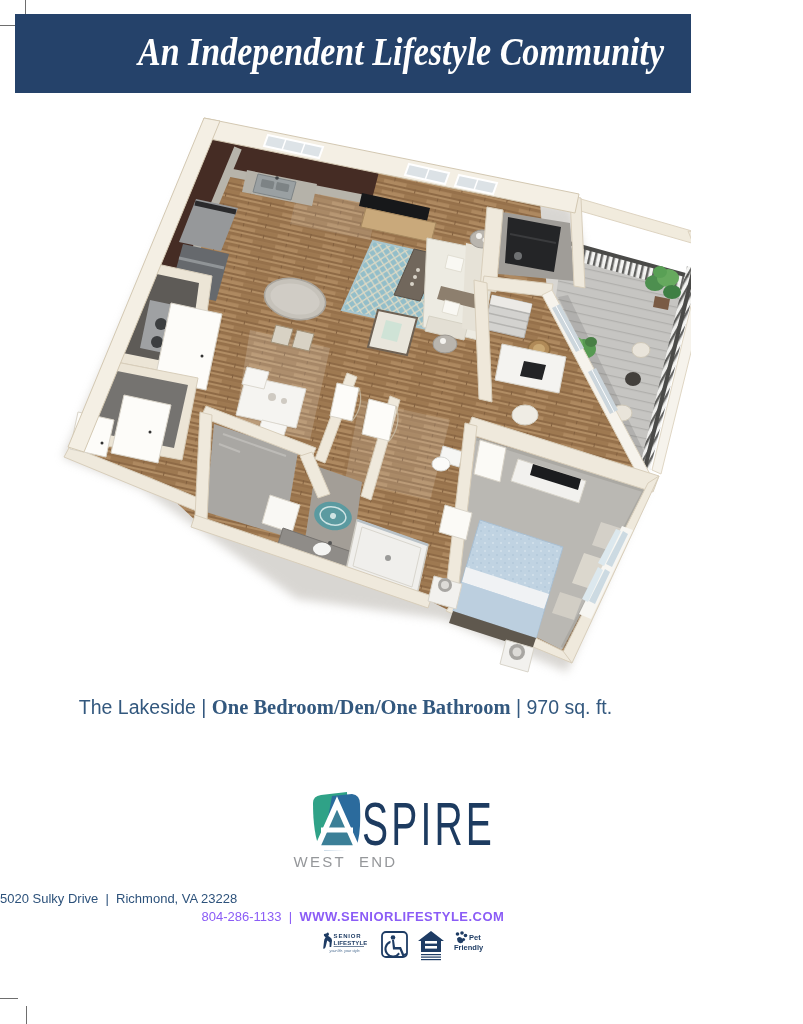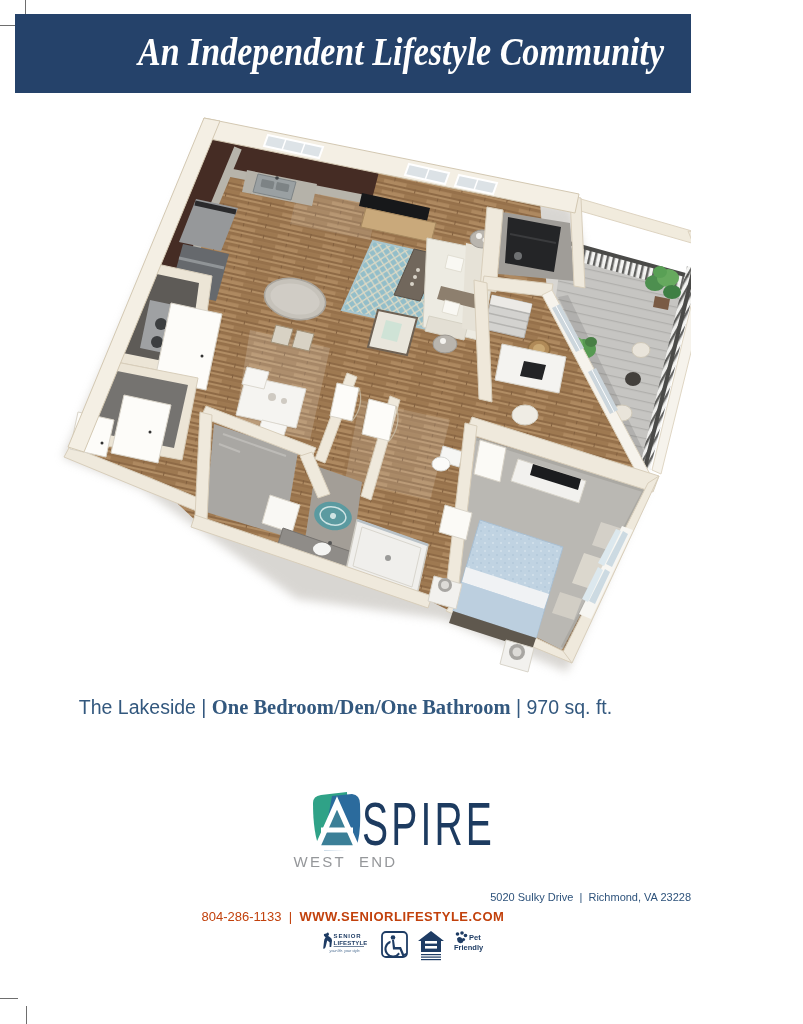--- a/index.html
+++ b/index.html
@@ -3,22 +3,22 @@
 <meta charset="utf-8">
 <style>
   html,body{margin:0;padding:0;background:#fff;}
   #page{position:relative;width:691px;height:1024px;background:#fff;overflow:hidden;font-family:"Liberation Sans",sans-serif;}
   .crop{position:absolute;background:#6e6e6e;}
   #banner{position:absolute;left:15px;top:14px;width:772px;height:79px;background:#25426a;}
   #banner .t{position:absolute;left:0;right:0;top:14px;text-align:center;color:#fff;font-family:"Liberation Serif",serif;font-style:italic;font-weight:bold;font-size:40px;letter-spacing:0px;transform:scaleX(0.85);}
   #caption{position:absolute;left:0;right:0;top:696px;text-align:center;color:#33587e;font-size:19.5px;}
   #caption .ser{font-family:"Liberation Serif",serif;font-weight:bold;font-size:20.5px;}
   #westend{position:absolute;left:0;right:0;top:853px;text-align:center;color:#95979a;font-size:15px;letter-spacing:2.3px;}
-  #addr1{position:absolute;left:0;right:0;top:891px;text-align:right;color:#2d527b;font-size:11px;}
-  #addr2{position:absolute;left:15px;right:0;top:909px;text-align:center;color:#c2410c;font-size:13px;}
+  #addr1{position:absolute;left:0;right:0;top:891px;text-align:left;color:#2d527b;font-size:13px;}
+  #addr2{position:absolute;left:15px;right:0;top:909px;text-align:center;color:#8b5cf6;font-size:13px;}
   #addr2 b{letter-spacing:0.5px;}
 </style>
 </head>
 <body>
 <div id="page">
 
   <div class="crop" style="left:25px;top:0;width:1px;height:17px"></div>
 
   <div class="crop" style="left:0;top:25px;width:17px;height:1px"></div>
 

